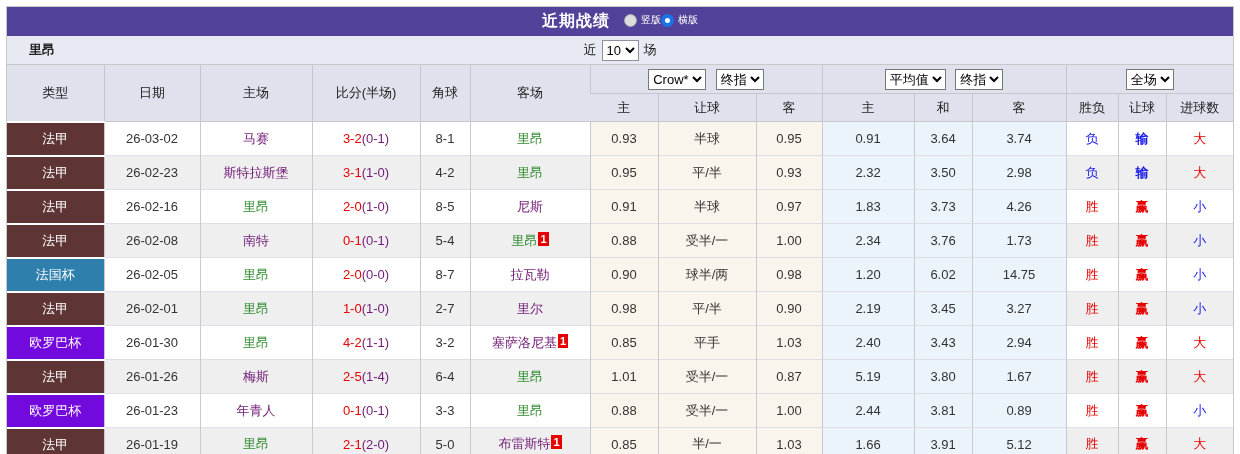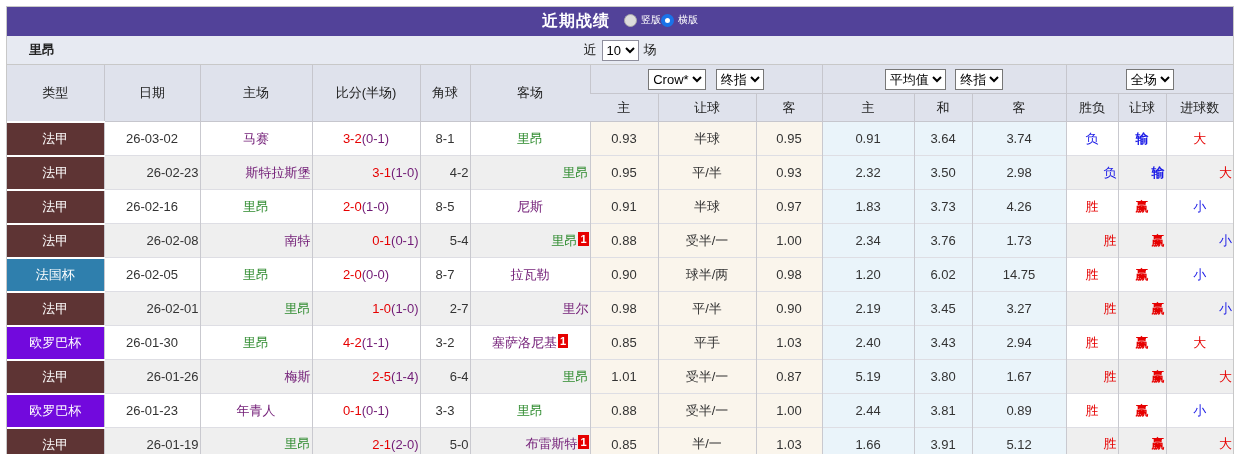--- a/index.html
+++ b/index.html
@@ -25,21 +25,21 @@
 
   
   table{border-collapse:collapse;table-layout:fixed;width:1226px;font-size:13px;color:#333;}
   th,td{text-align:center;vertical-align:middle;overflow:hidden;white-space:nowrap;}
   thead th{background:#dfe2ec;font-weight:normal;color:#222;border-left:1px solid #c6c6cd;border-bottom:1px solid #c6c6cd;}
   thead tr.h1 th{height:26px;}
   thead tr.h2 th{height:25px;}
   th:first-child,td:first-child{border-left:none;font-family:Liberation Mono, monospace;}
   thead select{font-size:13px;height:21px;border:1px solid #777;background:#fff;margin:0 3px;}
   tbody td{height:30px;border-left:1px solid #c9c9cf;border-top:1px solid #dedee4;}
-  tbody tr.alt td.plain{background:#efefef;text-align:right;}
+  tbody tr.alt td.plain{background:#efefef;}
   tbody tr td.plain{background:#fff;}
   td.cream{background:#faf5ec !important;}
   td.lblue{background:#eaf4fa !important;}
   td.type-td{color:#fff;border-top:2px solid #fff;border-left:none;}
   .red{color:#e60000;}
   .blue{color:#1a1ae6;}
   .green{color:#2e8b2e;}
   .dark{color:#701a75;}
   td.hres{font-weight:bold;}
   .badge{display:inline-block;background:#e60000;color:#fff;font-size:11px;font-weight:bold;line-height:14px;padding:0 2px;margin-left:1px;vertical-align:top;}

